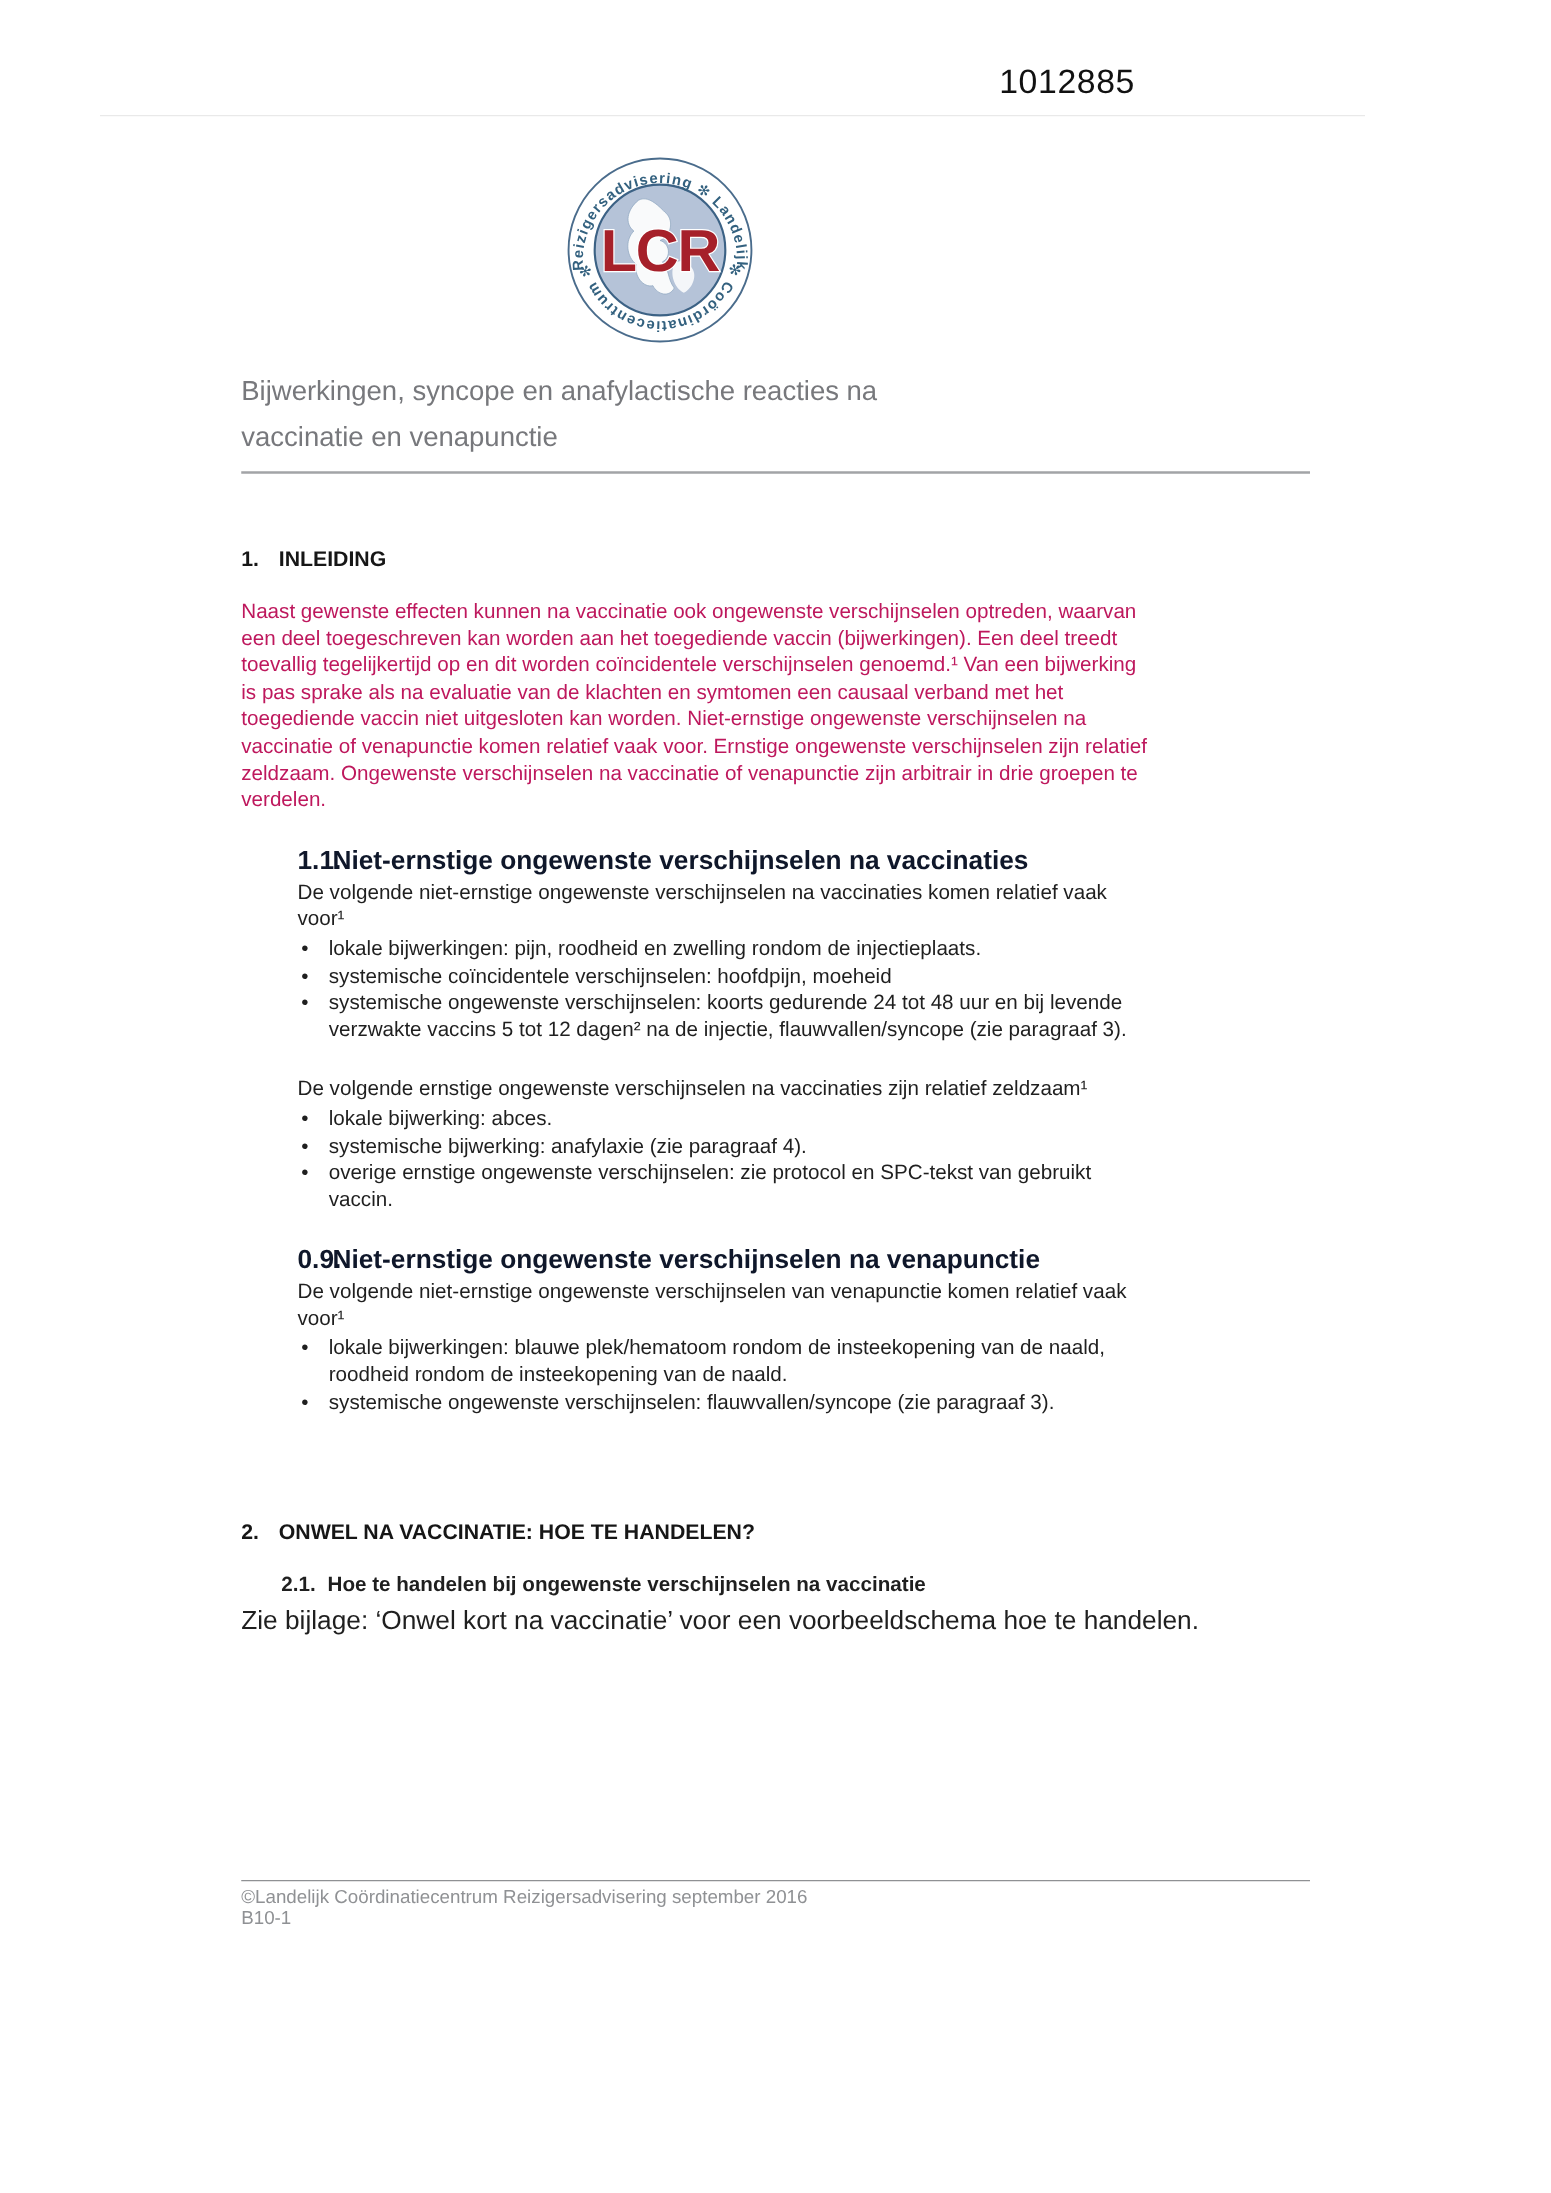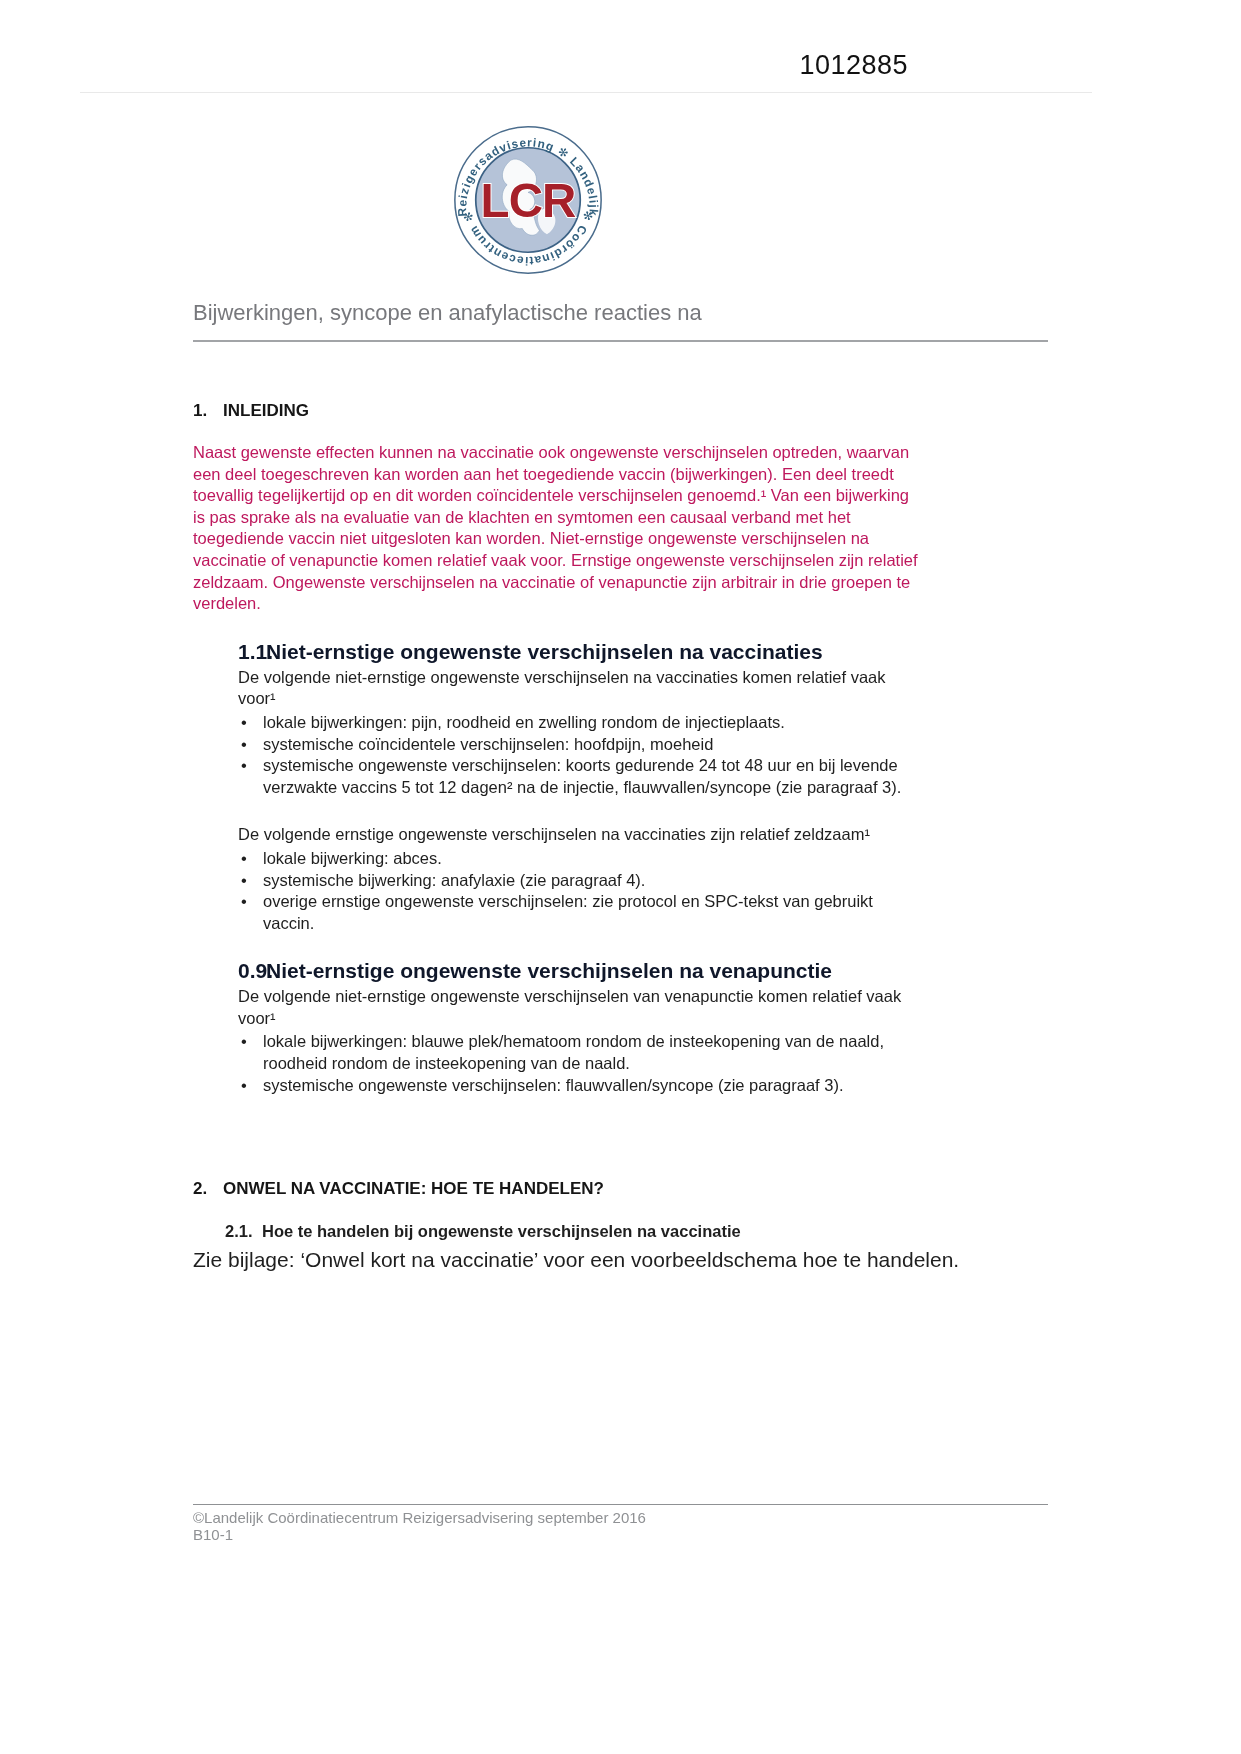--- a/index.html
+++ b/index.html
@@ -87,20 +87,21 @@
         <textPath href="#arcBottom" startOffset="50%" text-anchor="middle">✻ Coördinatiecentrum ✻</textPath>
       </text>
       <text x="80" y="98" text-anchor="middle" font-family="Liberation Sans, DejaVu Sans, sans-serif" font-size="50" font-weight="bold" fill="#a6202a" stroke="#ffffff" stroke-width="2" paint-order="stroke" letter-spacing="-1">LCR</text>
     </svg>
   </div>
 
   <div class="main">
 
     <div class="doc-title">
       <div>Bijwerkingen, syncope en anafylactische reacties na</div>
+      <div>vaccinatie en venapunctie</div>
     </div>
 
     <div class="h1-block">
       <div class="sec-heading">
         <span class="num">1.</span>
         <span>INLEIDING</span>
       </div>
       <div class="body-par">Naast gewenste effecten kunnen na vaccinatie ook ongewenste verschijnselen optreden, waarvan een deel toegeschreven kan worden aan het toegediende vaccin (bijwerkingen). Een deel treedt toevallig tegelijkertijd op en dit worden coïncidentele verschijnselen genoemd.¹ Van een bijwerking is pas sprake als na evaluatie van de klachten en symtomen een causaal verband met het toegediende vaccin niet uitgesloten kan worden. Niet-ernstige ongewenste verschijnselen na vaccinatie of venapunctie komen relatief vaak voor. Ernstige ongewenste verschijnselen zijn relatief zeldzaam. Ongewenste verschijnselen na vaccinatie of venapunctie zijn arbitrair in drie groepen te verdelen.</div>
     </div>
 

